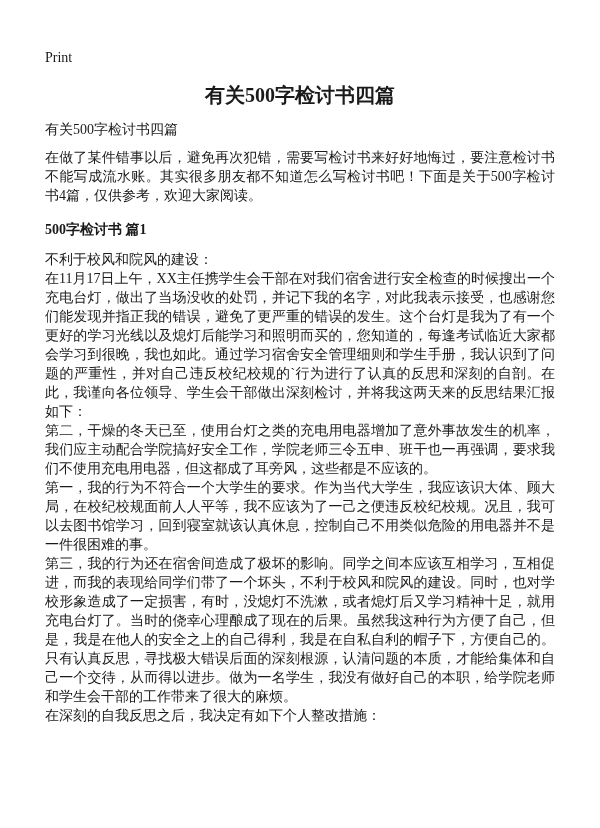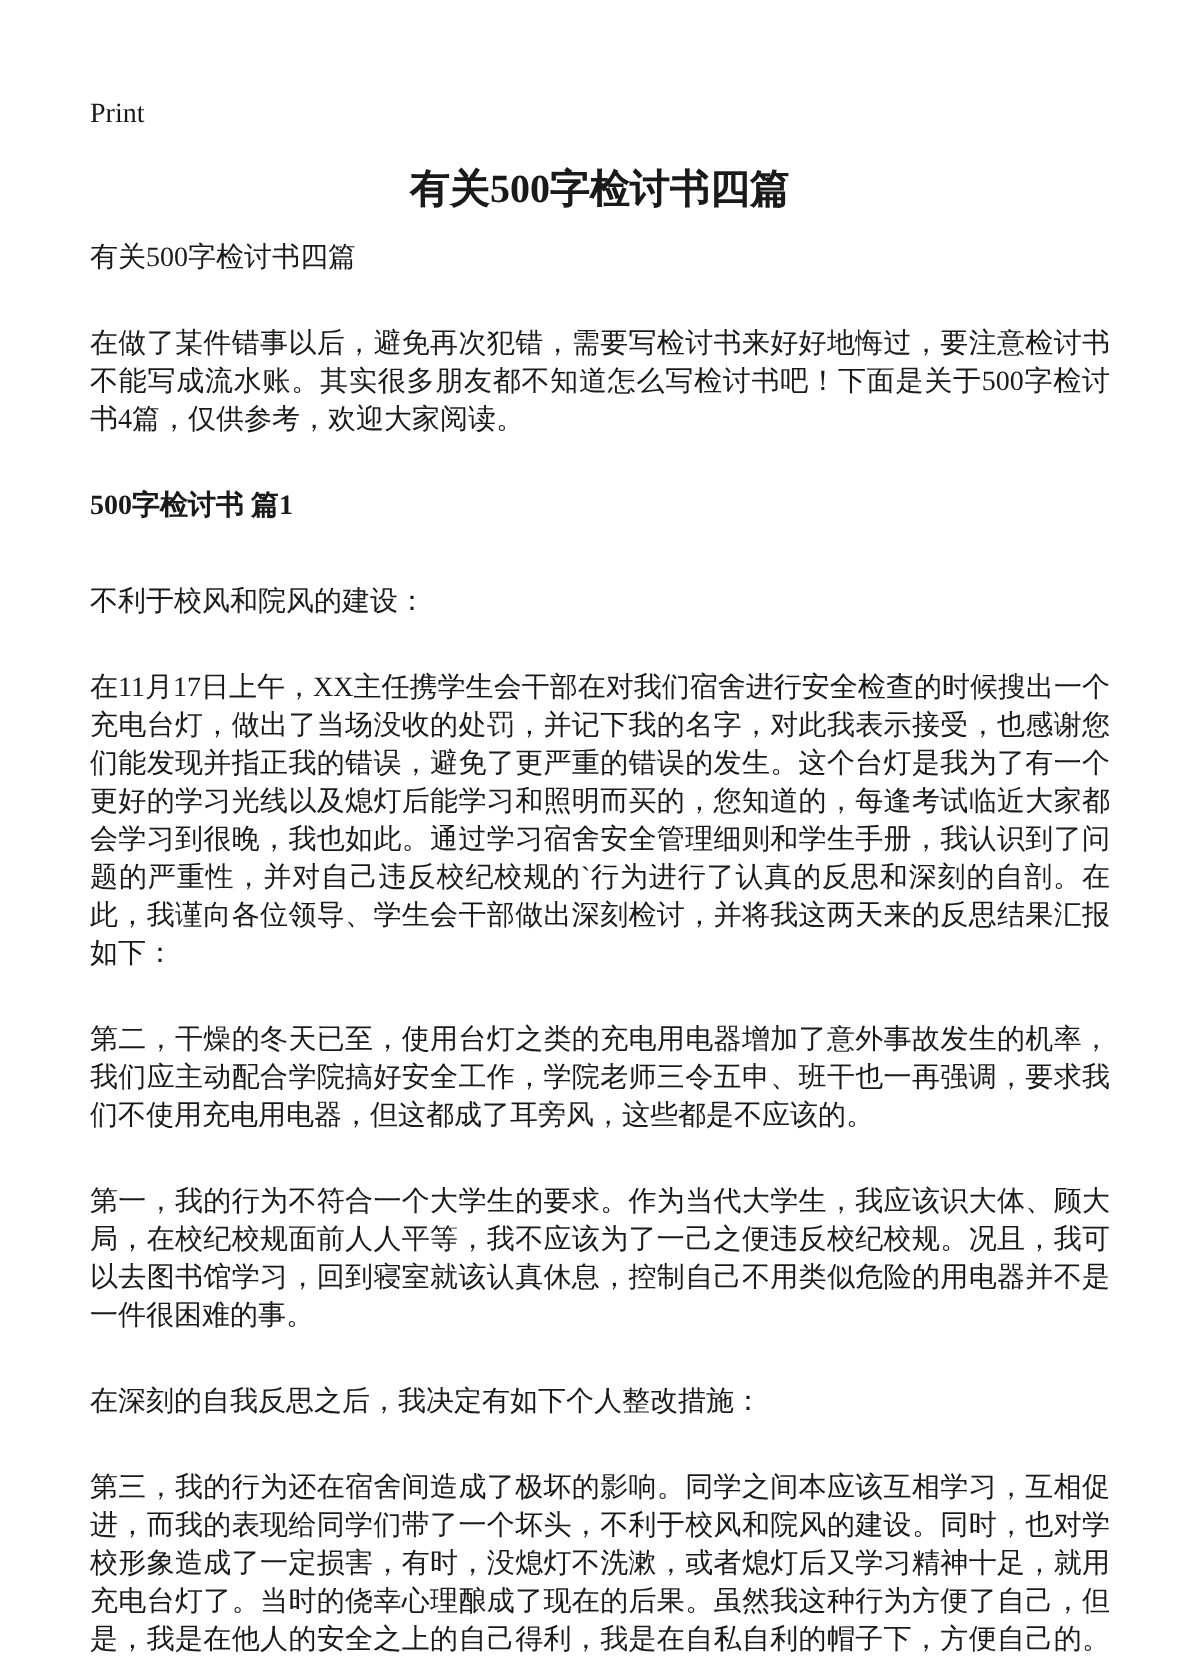--- a/index.html
+++ b/index.html
@@ -37,27 +37,27 @@
   }
   .subtitle {
     font-size: 14px;
     line-height: 19px;
     margin: 0 0 9px 0;
   }
   .para {
     font-size: 14px;
     line-height: 19px;
     text-align: justify;
-    margin: 24px 0;
+    margin: 0 0;
   }
   .section-heading {
     font-size: 14px;
     font-weight: bold;
     line-height: 19px;
-    margin: 15px 0 29px 0;
+    margin: 15px 0 11px 0;
   }
 </style>
 </head>
 <body>
 
 <div class="page">
 
   <span class="print-link">Print</span>
 
   <h1 class="doc-title">有关500字检讨书四篇</h1>
@@ -69,17 +69,17 @@
   <h2 class="section-heading">500字检讨书 篇1</h2>
 
   <p class="para">不利于校风和院风的建设：</p>
 
   <p class="para">在11月17日上午，XX主任携学生会干部在对我们宿舍进行安全检查的时候搜出一个充电台灯，做出了当场没收的处罚，并记下我的名字，对此我表示接受，也感谢您们能发现并指正我的错误，避免了更严重的错误的发生。这个台灯是我为了有一个更好的学习光线以及熄灯后能学习和照明而买的，您知道的，每逢考试临近大家都会学习到很晚，我也如此。通过学习宿舍安全管理细则和学生手册，我认识到了问题的严重性，并对自己违反校纪校规的`行为进行了认真的反思和深刻的自剖。在此，我谨向各位领导、学生会干部做出深刻检讨，并将我这两天来的反思结果汇报如下：</p>
 
   <p class="para">第二，干燥的冬天已至，使用台灯之类的充电用电器增加了意外事故发生的机率，我们应主动配合学院搞好安全工作，学院老师三令五申、班干也一再强调，要求我们不使用充电用电器，但这都成了耳旁风，这些都是不应该的。</p>
 
   <p class="para">第一，我的行为不符合一个大学生的要求。作为当代大学生，我应该识大体、顾大局，在校纪校规面前人人平等，我不应该为了一己之便违反校纪校规。况且，我可以去图书馆学习，回到寝室就该认真休息，控制自己不用类似危险的用电器并不是一件很困难的事。</p>
 
+  <p class="para">第三，我的行为还在宿舍间造成了极坏的影响。同学之间本应该互相学习，互相促进，而我的表现给同学们带了一个坏头，不利于校风和院风的建设。同时，也对学校形象造成了一定损害，有时，没熄灯不洗漱，或者熄灯后又学习精神十足，就用充电台灯了。当时的侥幸心理酿成了现在的后果。虽然我这种行为方便了自己，但是，我是在他人的安全之上的自己得利，我是在自私自利的帽子下，方便自己的。只有认真反思，寻找极大错误后面的深刻根源，认清问题的本质，才能给集体和自己一个交待，从而得以进步。做为一名学生，我没有做好自己的本职，给学院老师和学生会干部的工作带来了很大的麻烦。</p>
+
   <p class="para">在深刻的自我反思之后，我决定有如下个人整改措施：</p>
-
-  <p class="para">第三，我的行为还在宿舍间造成了极坏的影响。同学之间本应该互相学习，互相促进，而我的表现给同学们带了一个坏头，不利于校风和院风的建设。同时，也对学校形象造成了一定损害，有时，没熄灯不洗漱，或者熄灯后又学习精神十足，就用充电台灯了。当时的侥幸心理酿成了现在的后果。虽然我这种行为方便了自己，但是，我是在他人的安全之上的自己得利，我是在自私自利的帽子下，方便自己的。只有认真反思，寻找极大错误后面的深刻根源，认清问题的本质，才能给集体和自己一个交待，从而得以进步。做为一名学生，我没有做好自己的本职，给学院老师和学生会干部的工作带来了很大的麻烦。</p>
 
 </div>
 
 </body></html>

